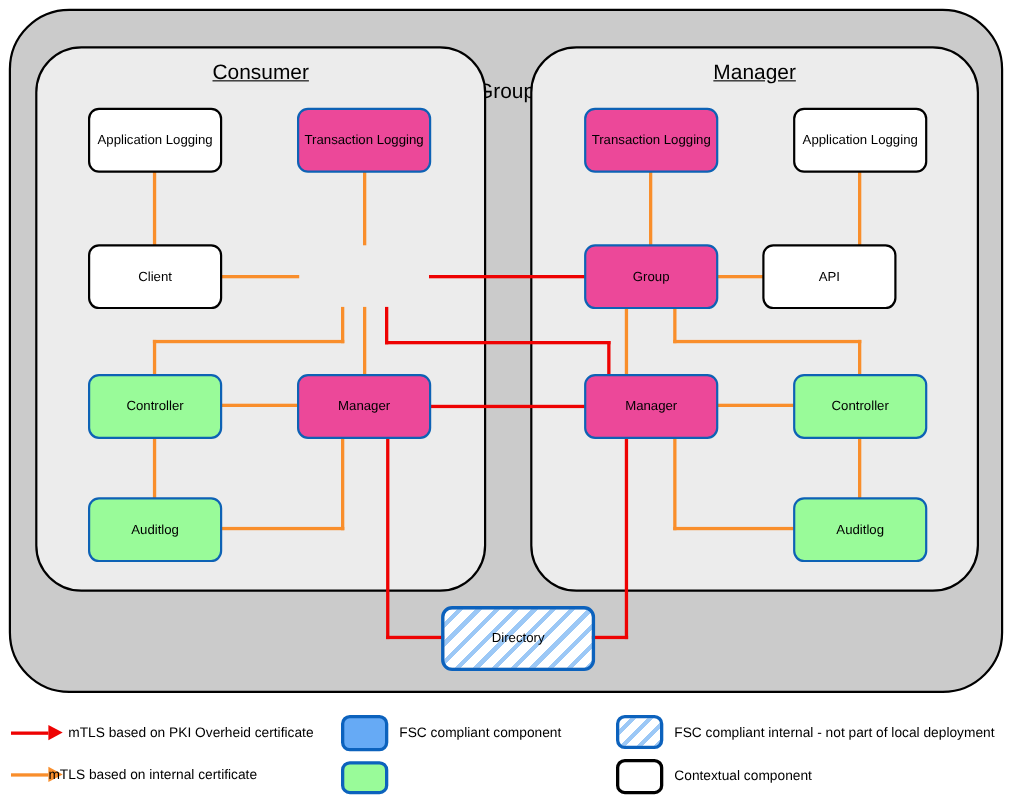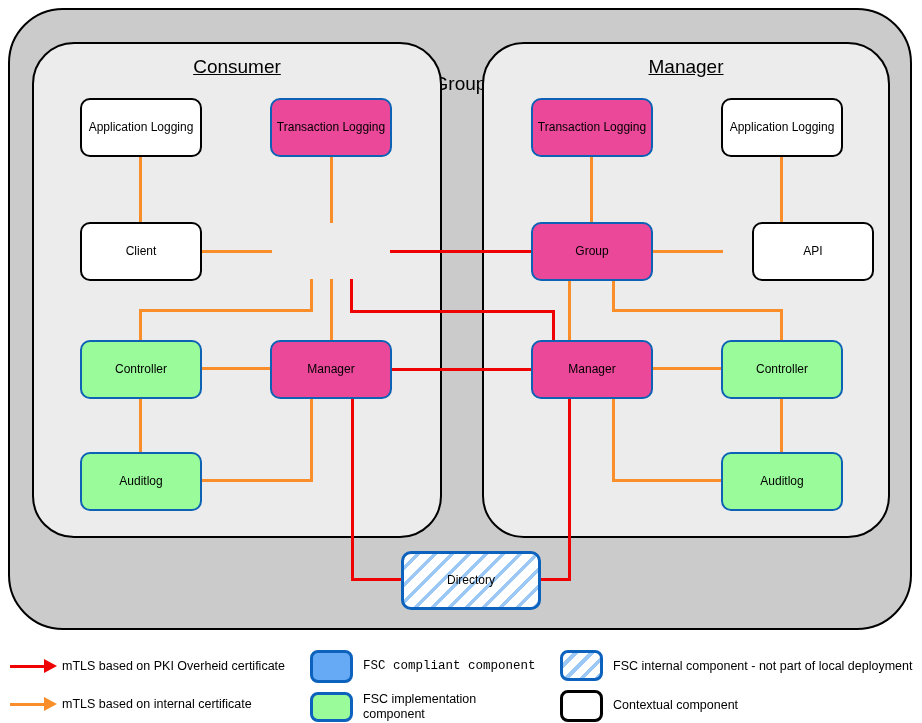--- a/index.html
+++ b/index.html
@@ -147,21 +147,21 @@
 
   <div class="node node-blue" style="left:531px; top:98px;">
       <span>Transaction Logging</span>
     </div>
   <div class="node node-white" style="left:721px; top:98px;">
       <span>Application Logging</span>
     </div>
   <div class="node node-blue" style="left:531px; top:222px;">
       <span>Group</span>
     </div>
-  <div class="node node-white" style="left:752px; top:222px;">
+  <div class="node node-white" style="left:693px; top:222px;">
       <span>API</span>
     </div>
   <div class="node node-blue" style="left:531px; top:340px;">
       <span>Manager</span>
     </div>
   <div class="node node-green" style="left:721px; top:340px;">
       <span>Controller</span>
     </div>
   <div class="node node-green" style="left:721px; top:452px;">
       <span>Auditlog</span>
@@ -174,27 +174,26 @@
   <div class="arrow arrow-red" style="left:10px; top:659px;">
     <span class="shaft"></span>
     <span class="head"></span>
   </div>
   <div class="legend-label" style="left:62px; top:659px;">mTLS based on PKI Overheid certificate</div>
 
   <div class="arrow arrow-orange" style="left:10px; top:697px;">
     <span class="shaft"></span>
     <span class="head"></span>
   </div>
-  <div class="legend-label" style="left:62px; top:697px;">mTLS based on internal certificate</div>
+  <div class="legend-label" style="left:44px; top:697px;">mTLS based on internal certificate</div>
 
   <div class="swatch sw-blue" style="left:310px; top:650px;"></div>
-  <div class="legend-label" style="left:363px; top:659px;font-family:Liberation Mono, monospace;">FSC compliant component</div>
+  <div class="legend-label" style="left:363px; top:659px;">FSC compliant component</div>
 
   <div class="swatch sw-green" style="left:310px; top:692px;"></div>
-  <div class="legend-label" style="left:363px; top:692px; width:145px;">FSC implementation component</div>
 
   <div class="swatch sw-hatch" style="left:560px; top:650px;"></div>
-  <div class="legend-label" style="left:613px; top:659px;">FSC internal component - not part of local deployment</div>
+  <div class="legend-label" style="left:613px; top:659px;">FSC compliant internal - not part of local deployment</div>
 
   <div class="swatch sw-black" style="left:560px; top:690px;"></div>
   <div class="legend-label" style="left:613px; top:698px;">Contextual component</div>
 
 </div>
 
 </body></html>

